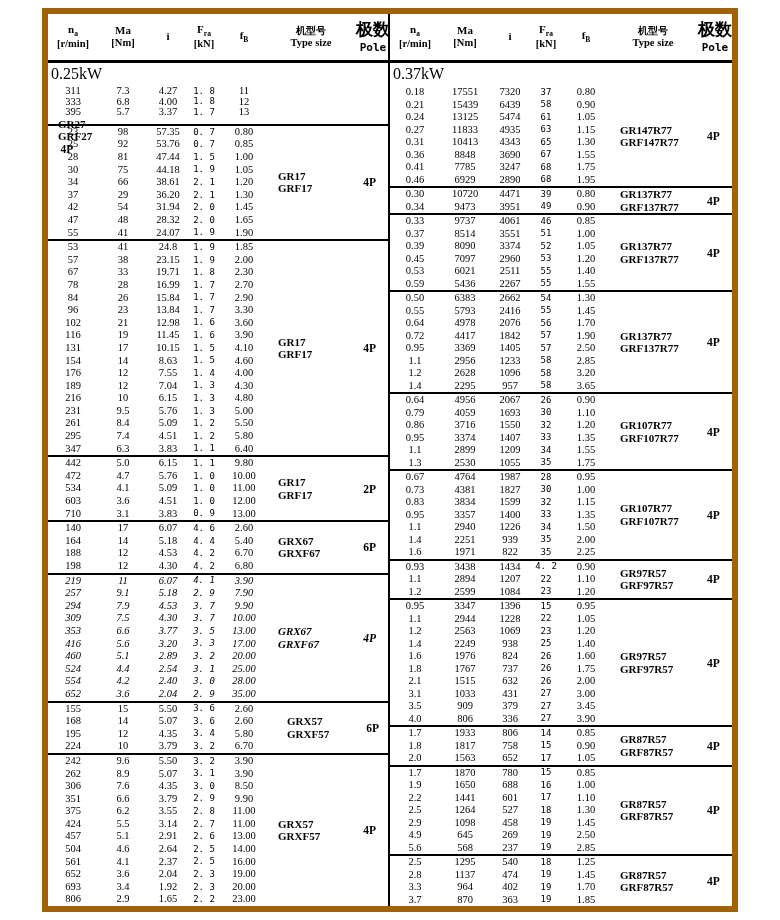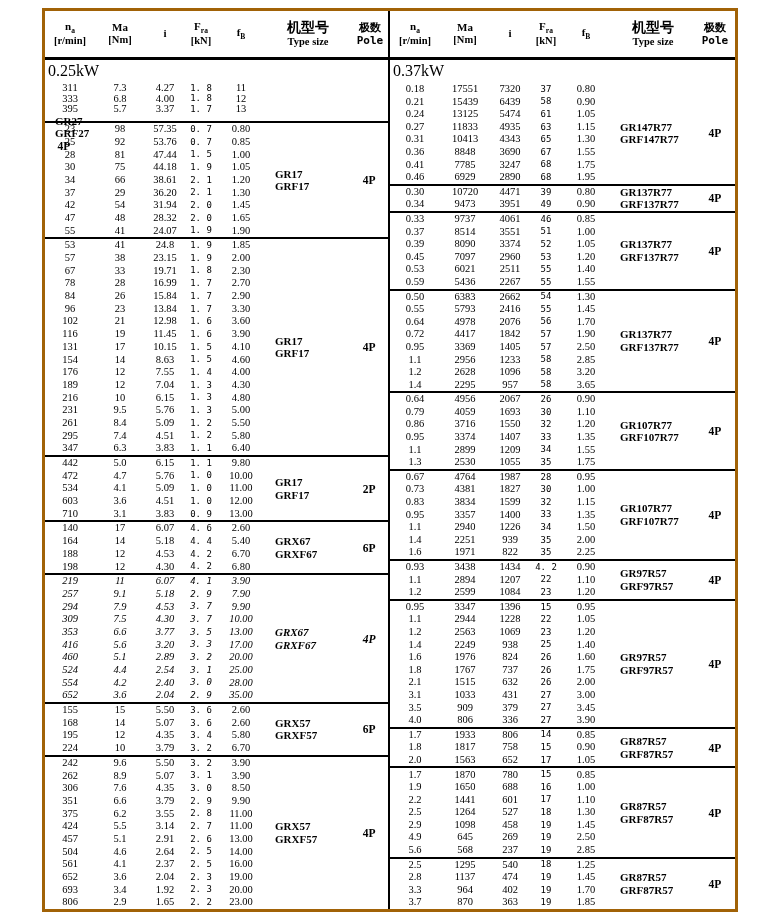--- a/index.html
+++ b/index.html
@@ -2,36 +2,36 @@
 <html><head>
 <meta charset="utf-8">
 <style>
   html,body { margin:0; padding:0; }
   body {
     width:780px; height:920px; background:#ffffff; color:#000;
     font-family:"Liberation Serif", serif; position:relative; overflow:hidden;
   }
   .catalog-table {
     position:absolute; left:42px; top:8px; width:696px; height:904px;
-    border:3px solid #a16207; box-sizing:border-box; display:flex; background:#fff;
+    border:6px solid #a16207; box-sizing:border-box; display:flex; background:#fff;
   }
   .half { width:50%; display:flex; flex-direction:column; box-sizing:border-box; min-width:0; }
   .half.left { border-right:2px solid #000; }
 
   
   .hdr {
     flex:0 0 auto; height:46px; border-bottom:3px solid #000;
     display:grid; grid-template-columns:50px 50px 40px 32px 48px 86px 38px;
     align-items:center;
   }
   .hdr-cell { text-align:center; font-weight:bold; font-size:11px; line-height:1.2; }
   .hdr-cell sub { font-size:7.5px; }
   .hdr-unit { font-size:10.5px; }
-  .hdr-cell.hc5 .hdr-main { font-family:"Liberation Sans", sans-serif; font-size:14px; }
-  .hdr-cell.hc6 .hdr-main { font-family:"Liberation Sans", sans-serif; font-size:11px; }
+  .hdr-cell.hc5 .hdr-main { font-family:"Liberation Sans", sans-serif; font-size:10px; }
+  .hdr-cell.hc6 .hdr-main { font-family:"Liberation Sans", sans-serif; font-size:17px; }
   .hdr-cell.hc6 .hdr-unit { font-family:"DejaVu Sans Mono", monospace; font-size:11px; }
 
   
   .title-band {
     flex:0 0 auto; height:23px; font-weight:normal; font-size:16px;
     padding:2px 0 0 3px; box-sizing:border-box;
   }
 
   
   .tbody { flex:1 1 auto; display:flex; flex-direction:column; overflow:hidden; }
@@ -463,21 +463,21 @@
               <div class="cell c3">2. 9</div>
               <div class="cell c4">35.00</div>
             </div>
           </div>
           <div class="sec-type">
             <div class="type-line">GRX67</div>
             <div class="type-line">GRXF67</div>
           </div>
           <div class="sec-pole">4P</div>
         </div>
-        <div class="section" style="flex-grow: 4;">
+        <div class="section" style="flex-grow: 4; gap: 9px;">
           <div class="sec-rows">
             <div class="row">
               <div class="cell c0">155</div>
               <div class="cell c1">15</div>
               <div class="cell c2">5.50</div>
               <div class="cell c3">3. 6</div>
               <div class="cell c4">2.60</div>
             </div>
             <div class="row">
               <div class="cell c0">168</div>

